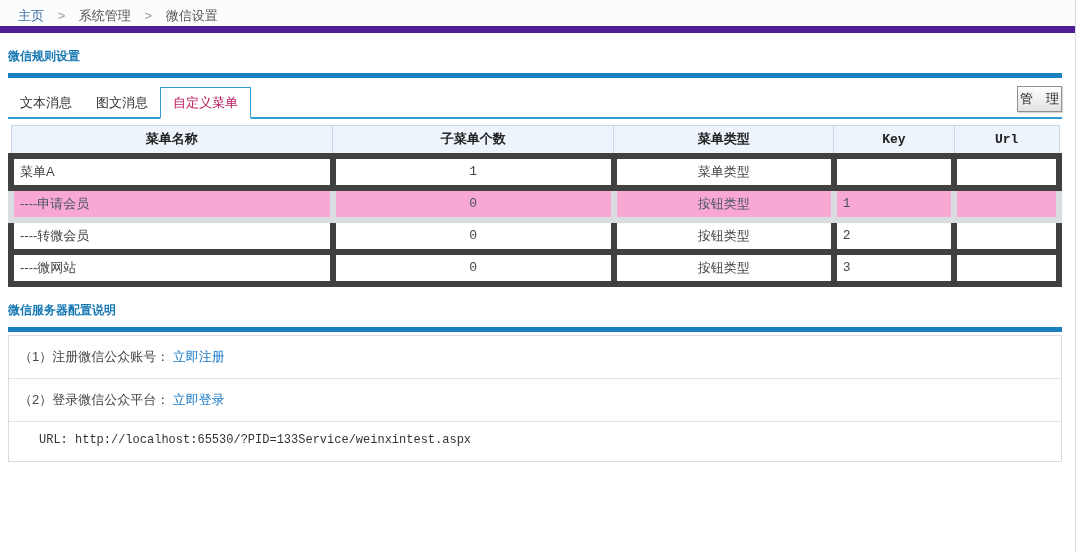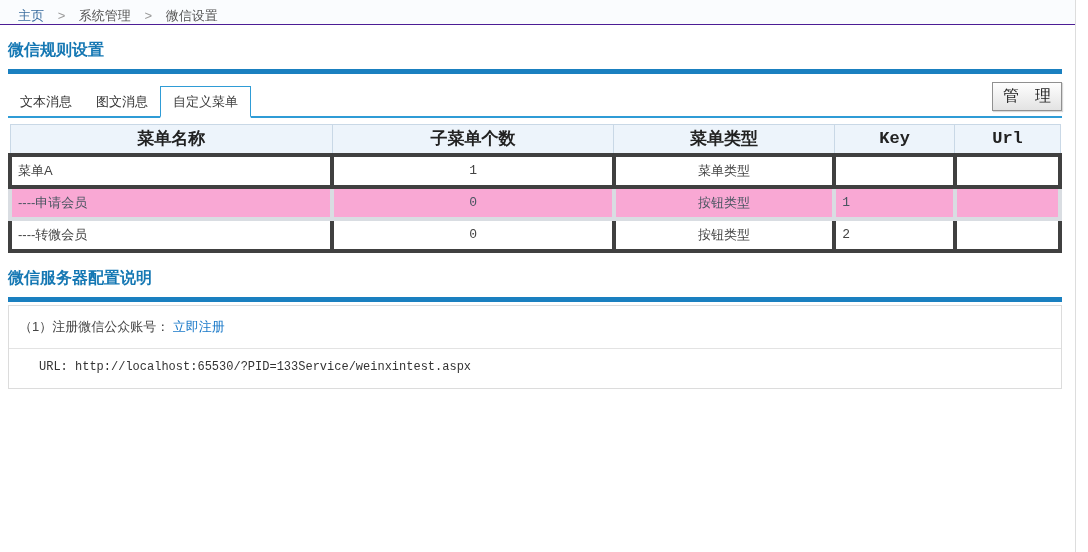--- a/index.html
+++ b/index.html
@@ -1,42 +1,42 @@
 <!DOCTYPE html>
 <html><head>
 <meta charset="utf-8">
 <style>
   * { box-sizing: border-box; margin: 0; padding: 0; }
   html,body { width:1088px; height:552px; background:#fff; overflow:hidden; }
   body { font-family:"Liberation Sans","DejaVu Sans",sans-serif; font-size:13px; color:#444; position:relative; }
   .right-divider { position:absolute; left:1075px; top:0; height:552px; width:1px; background:#ddd; }
 
   
-  .crumb-bar { height:25px; line-height:32px; background:#fafcfe; border-bottom:1px solid #4c1d95; padding-left:18px; color:#555; width:1075px; }
+  .crumb-bar { height:33px; line-height:32px; background:#fafcfe; border-bottom:7px solid #4c1d95; padding-left:18px; color:#555; width:1075px; }
   .crumb-home { color:#3c6e9f; cursor:pointer; }
   .crumb-sep { color:#999; margin:0 10px; }
   .crumb-item { color:#555; }
 
   .content { padding:0 13px 0 8px; width:1075px; }
 
-  .section-title { color:#1477b3; font-weight:bold; font-size:16px; margin:15px 0 8px 0; }
+  .section-title { color:#1477b3; font-weight:bold; font-size:12px; margin:15px 0 8px 0; }
   .blue-bar { height:5px; background:#1a80c0; }
 
   
   .tabrow { display:flex; align-items:flex-end; border-bottom:2px solid #2f9cd6; margin-top:8px; }
   .tab { padding:6px 12px 5px 12px; color:#333; cursor:pointer;text-align:right; }
-  .tab.active { border:1px solid #2f9cd6; border-bottom:2px solid #fff; margin-bottom:-2px; color:#404040; background:#fff; }
-  .manage-btn { margin-left:auto; margin-bottom:5px; padding:3px 10px; font-size:16px; color:#222;
+  .tab.active { border:1px solid #2f9cd6; border-bottom:2px solid #fff; margin-bottom:-2px; color:#be185d; background:#fff; }
+  .manage-btn { margin-left:auto; margin-bottom:5px; padding:3px 2px; font-size:13px; color:#222;
     background:linear-gradient(#fefefe,#e3e3e3); border:1px solid #909090; box-shadow:1px 1px 1px rgba(0,0,0,0.15); cursor:pointer;
     font-family:"Liberation Sans",sans-serif; }
 
   
   table { width:100%; border-collapse:collapse; margin-top:6px; table-layout:fixed; }
-  th { background:#edf4fb; border:1px solid #c9d8e6; height:30px; font-size:17px; color:#222; font-weight:bold; }
-  td { border:4px solid #404040; height:32px; padding:0 6px; color:#444; }
+  th { background:#edf4fb; border:1px solid #c9d8e6; height:30px; font-size:13px; color:#222; font-weight:bold; }
+  td { border:6px solid #404040; height:32px; padding:0 6px; color:#444; }
   tr.hl td { background:#f9a8d4; border-color:#d9dde2; color:#4a5561; }
   td.c, th.c { text-align:center; }
   .mono { font-family:"Liberation Mono","DejaVu Sans Mono",monospace; }
 
   
   .cfgbox { border:1px solid #dcdcdc; margin-top:3px; }
   .cfgrow { padding:12px 10px; border-bottom:1px solid #e3e3e3; color:#444; }
   .cfgrow:last-child { border-bottom:none; }
   .cfglink { color:#1878c8; cursor:pointer; text-decoration:none; }
   .cfgcode { padding:7px 10px 9px 30px; font-family:"Liberation Mono","DejaVu Sans Mono",monospace; font-size:12px; color:#333; line-height:1.95; }
@@ -98,30 +98,41 @@
         <td class="mono">1</td>
         <td class="mono"></td>
       </tr>
       <tr>
         <td>----转微会员</td>
         <td class="c mono">0</td>
         <td class="c">按钮类型</td>
         <td class="mono">2</td>
         <td class="mono"></td>
       </tr>
+      <tr>
+        <td>----微网站</td>
+        <td class="c mono">0</td>
+        <td class="c">按钮类型</td>
+        <td class="mono">3</td>
+        <td class="mono"></td>
+      </tr>
     </tbody>
   </table>
 
   <div class="section-title" style="">微信服务器配置说明</div>
   <div class="blue-bar"></div>
 
   <div class="cfgbox">
     <div class="cfgrow">
       <span>（1）注册微信公众账号：</span>
       <span class="cfglink">立即注册</span>
     </div>
+    <div class="cfgrow">
+      <span>（2）登录微信公众平台：</span>
+      <span class="cfglink">立即登录</span>
+    </div>
     <div class="cfgrow cfgcode">
       <div>URL: http://localhost:65530/?PID=133Service/weinxintest.aspx</div>
 
     </div>
   </div>
 
 </div>
 
 </body></html>

